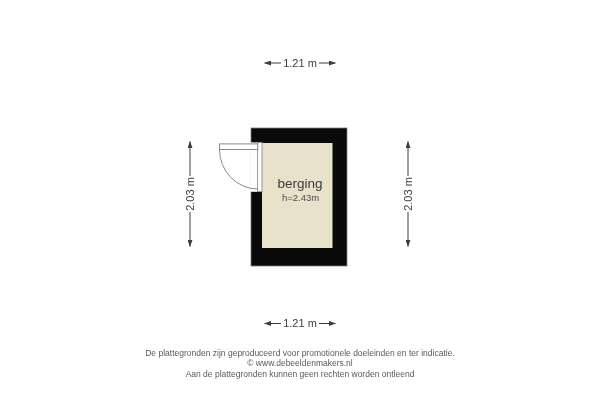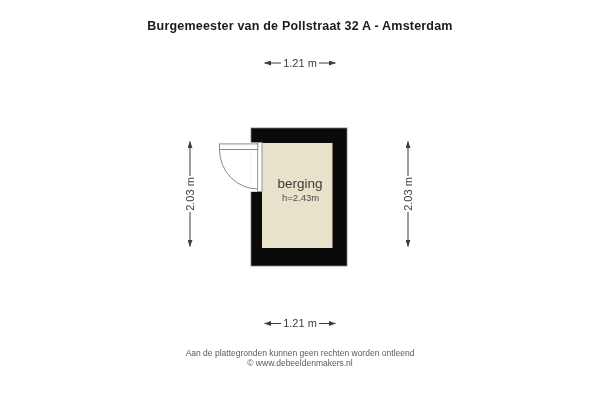--- a/index.html
+++ b/index.html
@@ -14,21 +14,20 @@
   .dim-text{font-size:11px;}
   .room-name{font-size:13.5px;}
   .room-height{font-size:9.5px;}
 </style>
 </head>
 <body>
 
 <div class="page">
 
   <div class="title-block">
-    <div>Burgemeester van de Pollstraat 32 A - Amsterdam</div>
   </div>
 
   <svg class="plan-svg" width="600" height="400" viewBox="0 0 600 400">
     <defs>
       <marker id="arr" orient="auto" markerWidth="7" markerHeight="5" refX="6.6" refY="2.5" markerUnits="userSpaceOnUse">
         <path d="M0,0 L7,2.5 L0,5 Z" fill="#3d3d3d"></path>
       </marker>
     </defs>
 
     <path d="M281 63 L264.5 63" stroke-width="1" marker-end="url(#arr)" stroke="#3d3d3d"></path>
@@ -57,17 +56,18 @@
 
     <rect x="219.5" y="143.9" width="38.3" height="5.6" fill="#ffffff" stroke-width="1" stroke="#8a8a8a"></rect>
 
     <path d="M219.5 149.5 A 38.3 39.5 0 0 0 257.8 189" fill="none" stroke-width="1" stroke="#8a8a8a"></path>
 
     <text x="300" y="188" text-anchor="middle" class="room-name" fill="#3a3a3a">berging</text>
     <text x="300.5" y="201" text-anchor="middle" class="room-height" fill="#4c4c4c">h=2.43m</text>
   </svg>
 
   <div class="footer">
+    <div>De plattegronden zijn geproduceerd voor promotionele doeleinden en ter indicatie.</div>
+    <div>© www.debeeldenmakers.nl</div>
     <div>Aan de plattegronden kunnen geen rechten worden ontleend</div>
-    <div>© www.debeeldenmakers.nl</div>
   </div>
 
 </div>
 
 </body></html>

